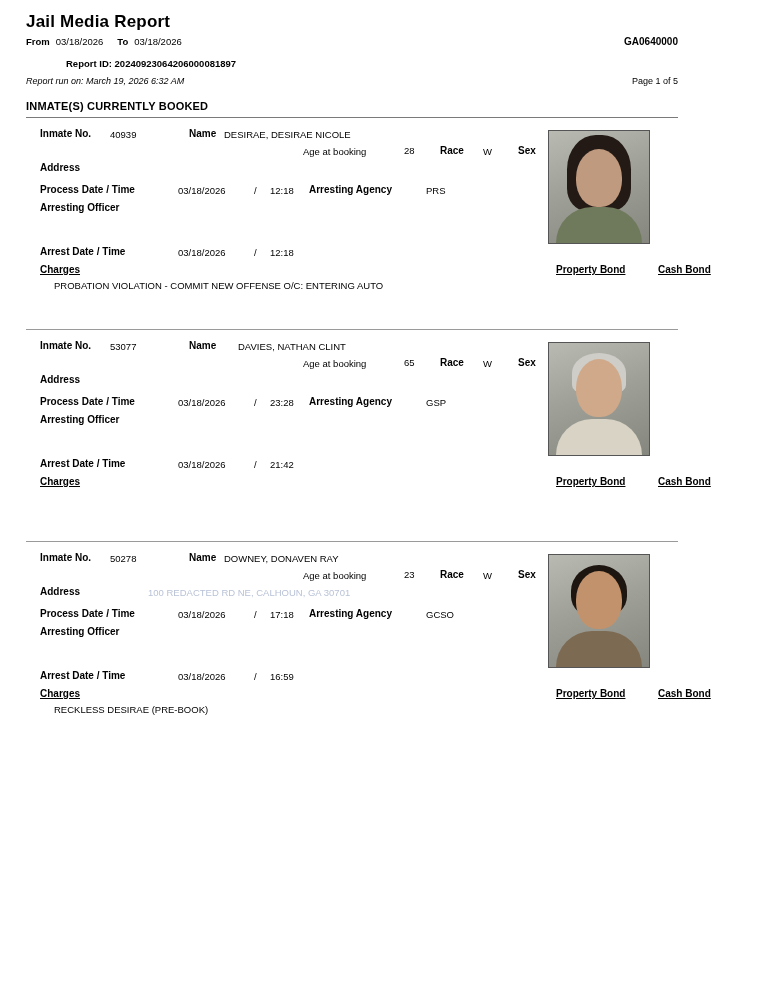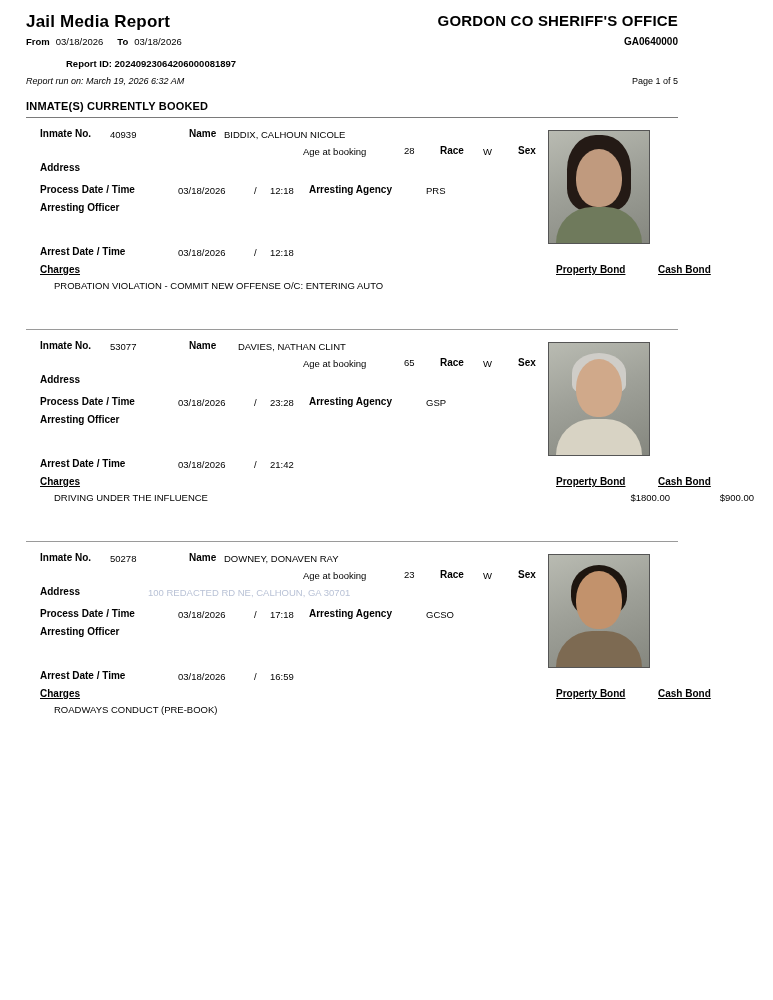--- a/index.html
+++ b/index.html
@@ -207,21 +207,20 @@
   .foot-item .num { font-weight: bold; margin-left: 28px; }
   .foot-gap { width: 60px; }
 </style>
 </head>
 <body>
 
 <div class="page">
 
   <div class="hdr-row1">
     <div class="title">Jail Media Report</div>
-    <div class="office">GORDON CO SHERIFF'S OFFICE</div>
   </div>
 
   <div class="hdr-row2">
     <div class="fromto">
       <span>From</span><span class="val">03/18/2026</span><span>To</span><span class="val last">03/18/2026</span>
     </div>
     <div class="agency-id">GA0640000</div>
   </div>
 
   <div class="hdr-row3">
@@ -235,21 +234,21 @@
   </div>
 
   <div class="section-title">INMATE(S) CURRENTLY BOOKED</div>
   <div class="rule"></div>
 
   <div class="record">
     <div class="rec-grid">
       <span class="abs lbl" style="left:14px; top:4px;">Inmate No.</span>
       <span class="abs val" style="left:84px; top:5px;">40939</span>
       <span class="abs lbl" style="left:163px; top:4px;">Name</span>
-      <span class="abs val" style="left:198px; top:5px;">BIDDIX, CALHOUN NICOLE</span>
+      <span class="abs val" style="left:198px; top:5px;">DESIRAE, DESIRAE NICOLE</span>
 
       <span class="abs val" style="left:277px; top:22px;">Age at booking</span>
       <span class="abs val" style="left:378px; top:21px;">28</span>
       <span class="abs lbl" style="left:414px; top:21px;">Race</span>
       <span class="abs val" style="left:457px; top:22px;">W</span>
       <span class="abs lbl" style="left:492px; top:21px;">Sex</span>
       <span class="abs val" style="left:531px; top:22px;">F</span>
 
       <span class="abs lbl" style="left:14px; top:38px;">Address</span>
       <span class="abs addr-redacted" style="left:122px; top:39px;"></span>
@@ -330,25 +329,20 @@
         <div class="body"></div>
       </div>
     </div>
 
     <div class="charges-head">
       <span class="abs lbl u" style="left:14px; top:0;">Charges</span>
       <span class="abs lbl u" style="left:530px; top:0;">Property Bond</span>
       <span class="abs lbl u" style="left:632px; top:0;">Cash Bond</span>
     </div>
 
-    <div class="charge-line">
-      <span class="charge-name">DRIVING UNDER THE INFLUENCE</span>
-      <span class="amt-prop">$1800.00</span>
-      <span class="amt-cash">$900.00</span>
-    </div>
   </div>
   <div class="rule thin"></div>
 
   <div class="record">
     <div class="rec-grid">
       <span class="abs lbl" style="left:14px; top:4px;">Inmate No.</span>
       <span class="abs val" style="left:84px; top:5px;">50278</span>
       <span class="abs lbl" style="left:163px; top:4px;">Name</span>
       <span class="abs val" style="left:198px; top:5px;">DOWNEY, DONAVEN RAY</span>
 
@@ -385,20 +379,20 @@
       </div>
     </div>
 
     <div class="charges-head">
       <span class="abs lbl u" style="left:14px; top:0;">Charges</span>
       <span class="abs lbl u" style="left:530px; top:0;">Property Bond</span>
       <span class="abs lbl u" style="left:632px; top:0;">Cash Bond</span>
     </div>
 
     <div class="charge-line">
-      <span class="charge-name">ROADWAYS CONDUCT (PRE-BOOK)</span>
+      <span class="charge-name">RECKLESS DESIRAE (PRE-BOOK)</span>
       <span class="amt-prop"></span>
       <span class="amt-cash"></span>
     </div>
   </div>
 
 
 </div>
 
 </body></html>

